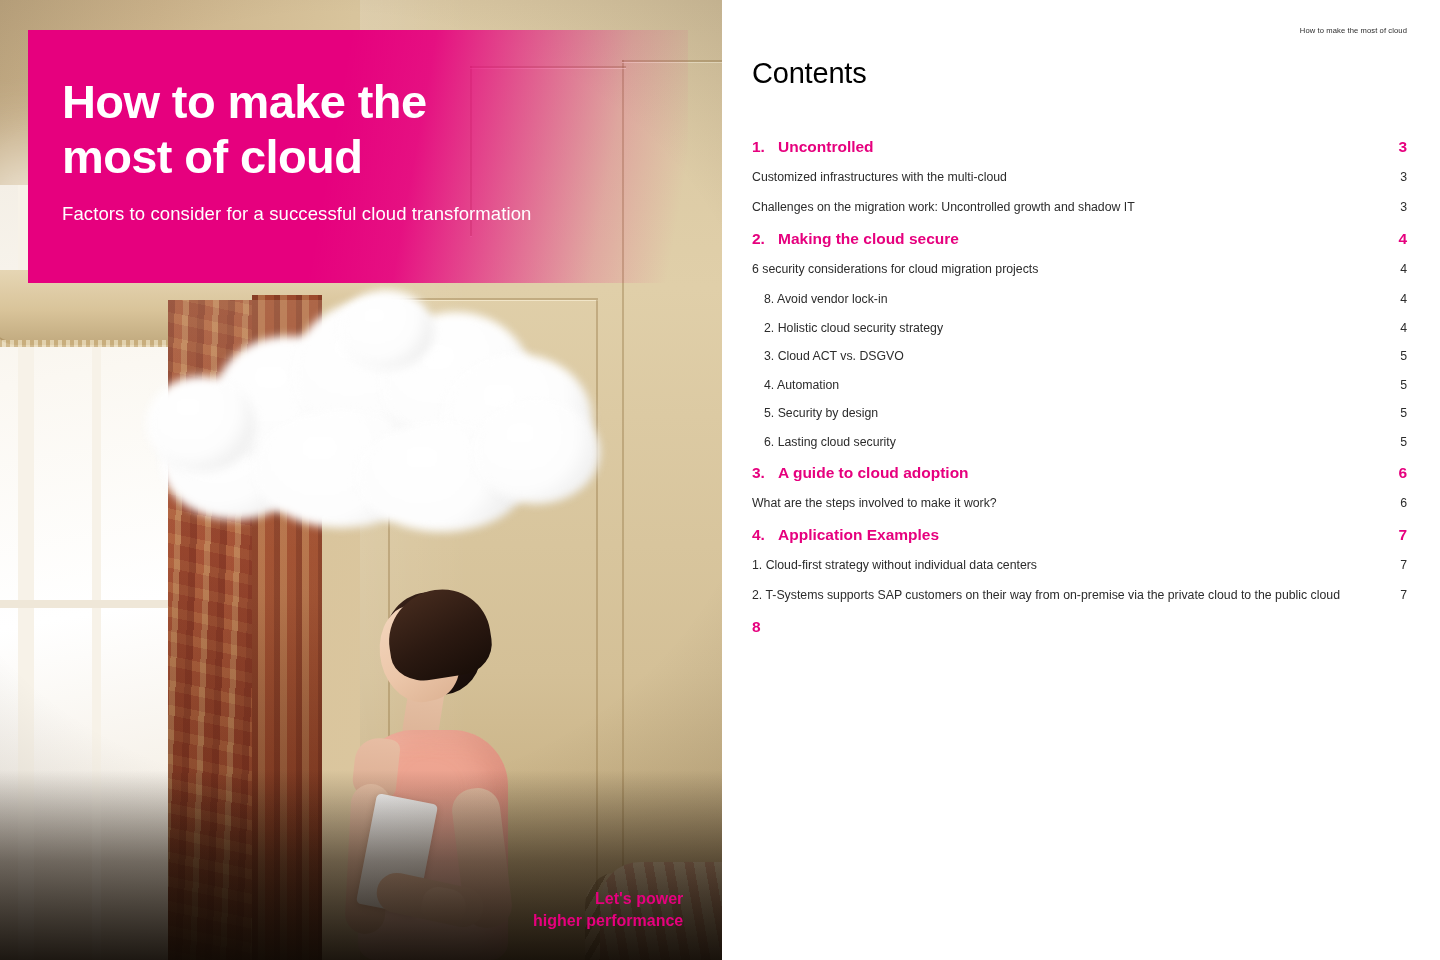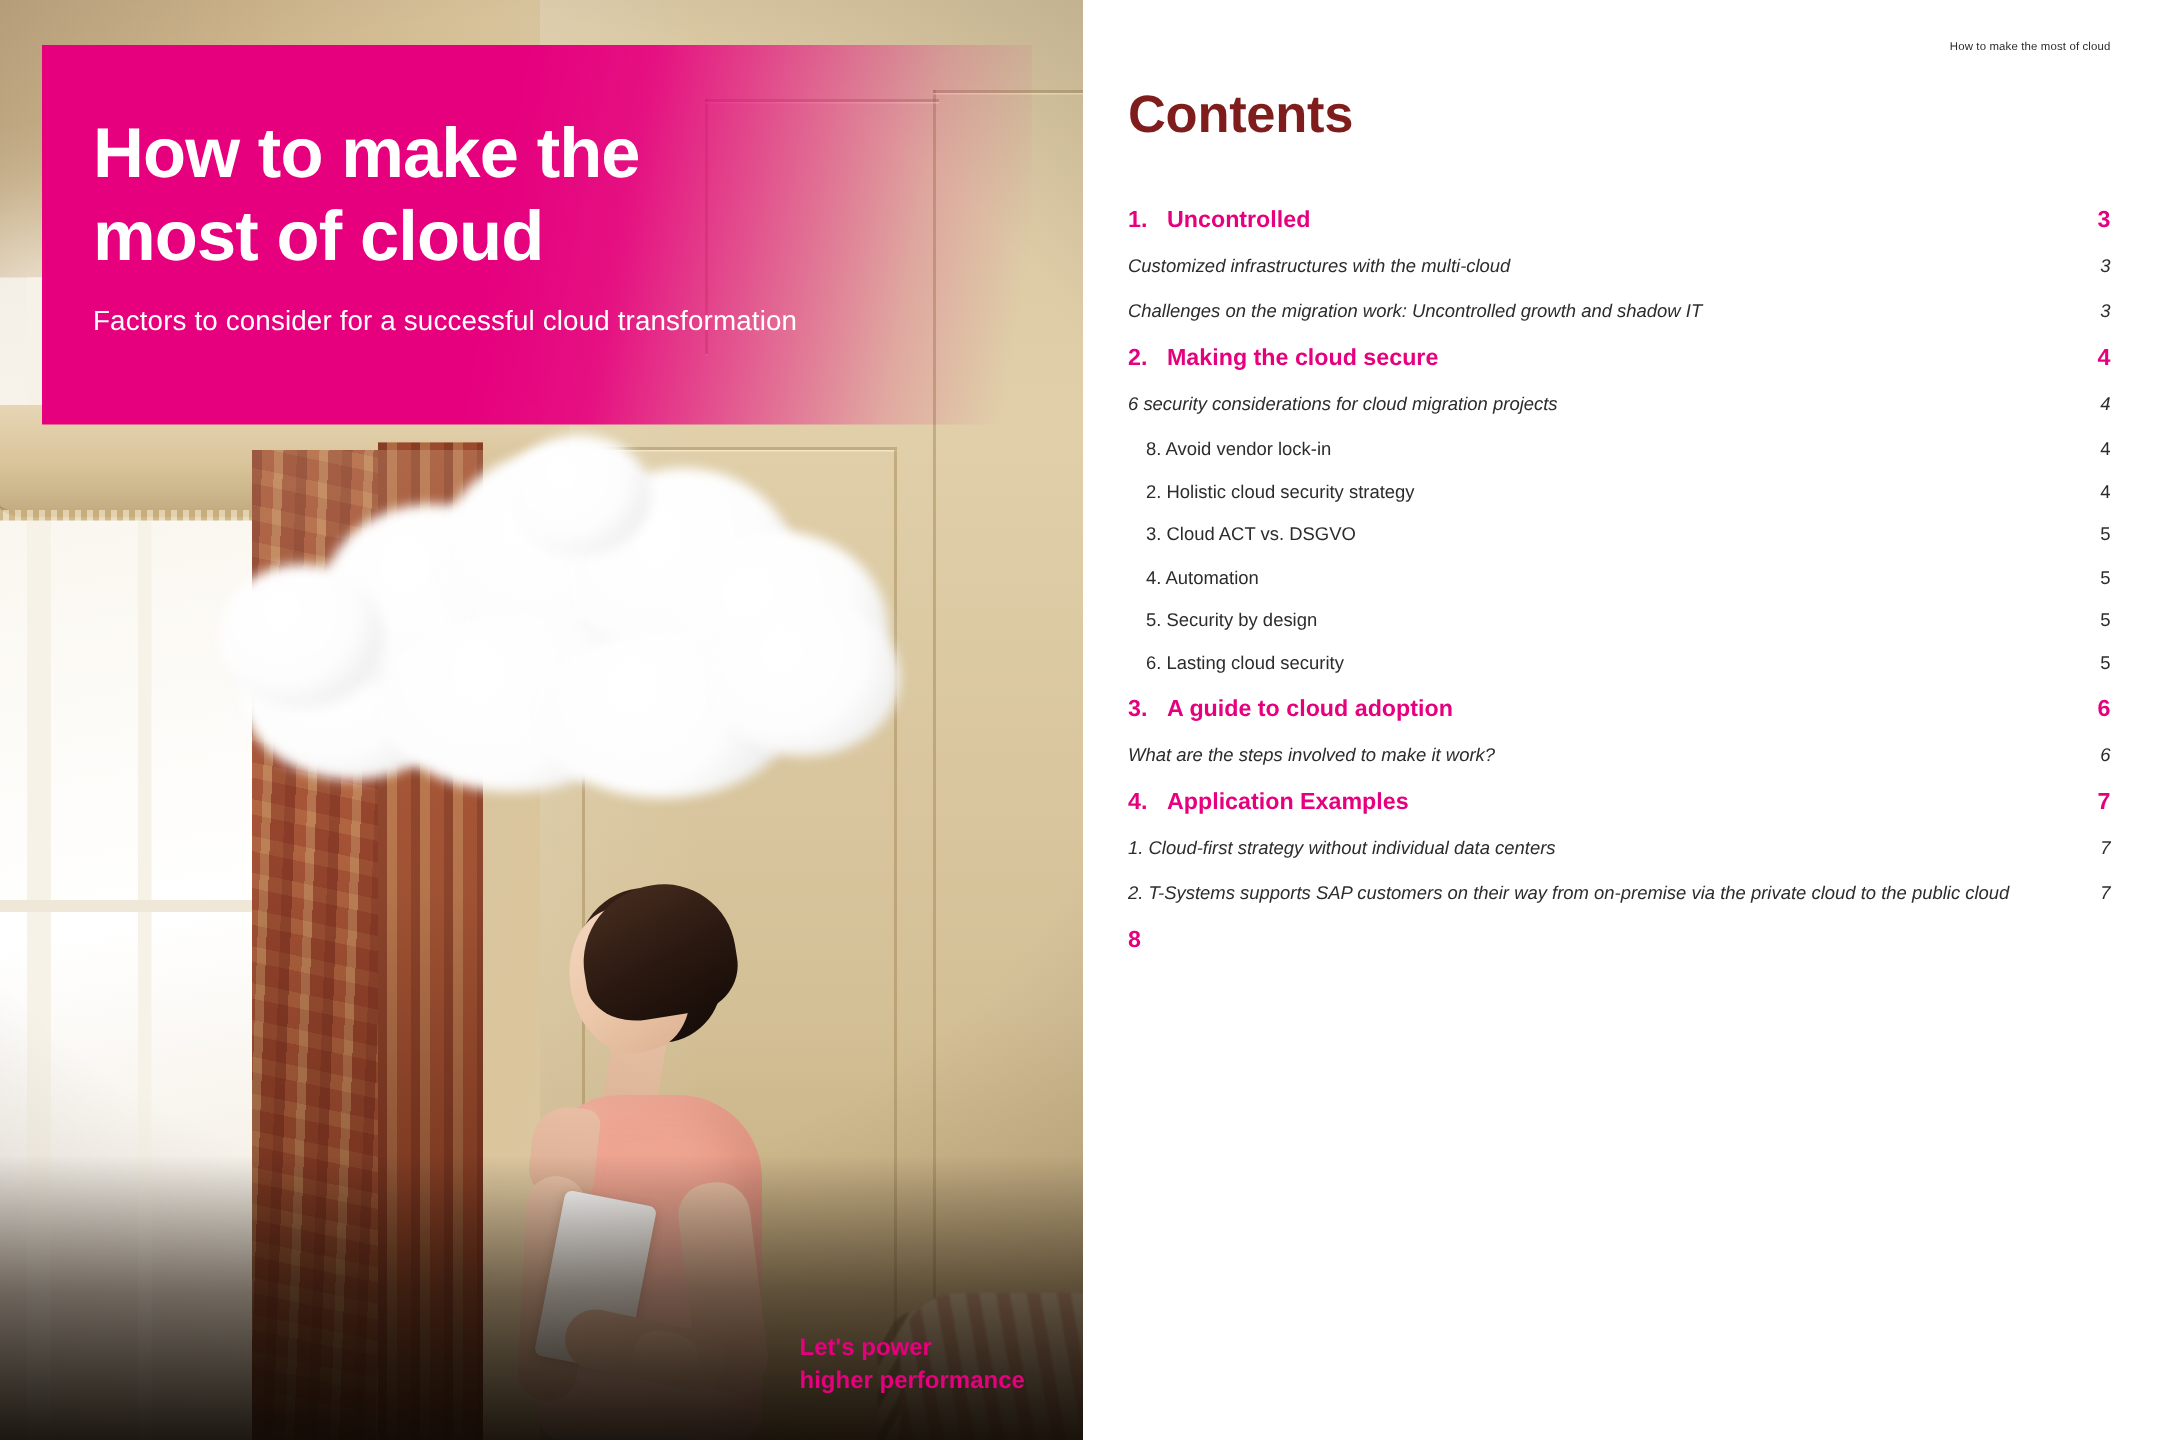--- a/index.html
+++ b/index.html
@@ -239,51 +239,52 @@
     color:#e6007e; font-family: "Liberation Serif", serif;
     font-size: 44px; font-weight: 700; letter-spacing: 0px;
     white-space: nowrap; line-height: 1;
   }
   .logo .dot { font-size: 40px; vertical-align: 2px; }
   .logo .gap { display:inline-block; width: 9px; }
   .claim {
     position:absolute; left: 533px; bottom: 29px;
     color:#e6007e; font-size: 16px; font-weight: 700; line-height: 1.33;
     white-space: pre-line;
+    text-align: right;
   }
 
   
   .contents {
     position: relative; width: 718px; height: 960px; background:#ffffff;
     padding: 0 33px 0 30px;
   }
   .doc-header {
     position:absolute; right: 33px; top: 26px;
     font-size: 7.6px; color:#2b2b2b; letter-spacing:.1px;
   }
   .contents-title {
     position:absolute; left: 30px; top: 57px;
-    font-size: 35px; font-weight: 700; color:#7f1d1d; letter-spacing:-.2px;
+    font-size: 29px; font-weight: 400; color:#000000; letter-spacing:-.2px;
   }
   .toc { position:absolute; left: 30px; top: 138px; right: 33px; }
   .toc-row {
     display:flex; align-items:baseline; justify-content:space-between;
     width:100%;
   }
   .toc-row .label { white-space: nowrap; }
   .toc-row .pg { flex: 0 0 auto; text-align:right; }
 
   .lvl-section {
     height: 32px; color:#e6007e; font-weight:700; font-size: 15.5px;
   }
   .lvl-section .num { display:inline-block; width: 26px; }
   .lvl-section .pg { font-weight:700; font-size:15.5px; }
 
   .lvl-sub {
-    height: 30px; color:#2c2c2c; font-weight:400; font-size: 12.3px; font-style: italic;
+    height: 30px; color:#2c2c2c; font-weight:400; font-size: 12.3px;
   }
   .lvl-sub .pg { font-size:12.3px; color:#2c2c2c; }
 
   .lvl-subsub {
     height: 28.6px; color:#2c2c2c; font-weight:400; font-size: 12.3px;
     padding-left: 12px;
   }
   .lvl-subsub .pg { font-size:12.3px; color:#2c2c2c; }
 </style>
 </head>

